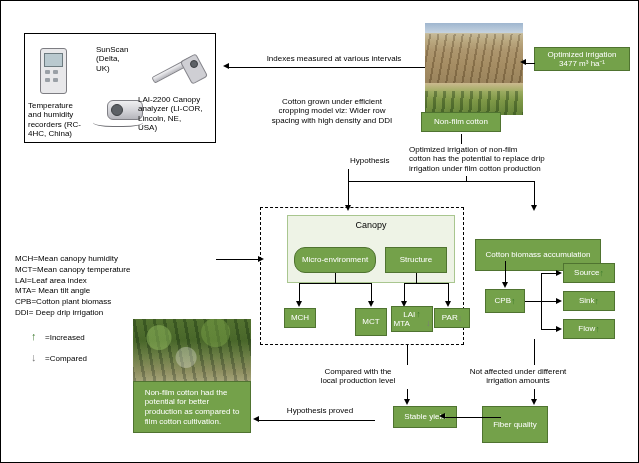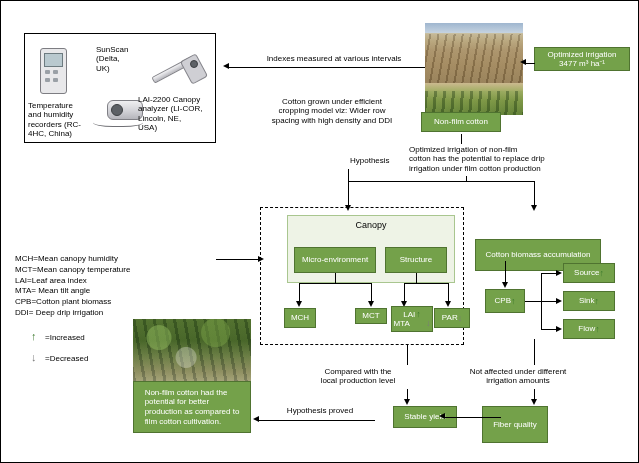--- a/index.html
+++ b/index.html
@@ -263,39 +263,39 @@
   <div class="arrow arrow-down" style="left:343.5px; top:204px;"></div>
   <div class="line v-line" style="left:533px; top:180px; height:26px;"></div>
   <div class="line h-line" style="left:465px; top:180px; width:69px;"></div>
   <div class="arrow arrow-down" style="left:529.5px; top:204px;"></div>
 
   <div class="dash-box" style="left:259px; top:206px; width:204px; height:138px;"></div>
 
   <div class="inner-green-frame" style="left:286px; top:214px; width:168px; height:68px;"></div>
   <div class="txt" style="left:286px; top:219px; width:168px; text-align:center; font-size:9px;">Canopy</div>
 
-  <div class="green-box" style="left:293px; top:246px; width:82px; height:26px;">Micro-environment</div>
+  <div class="green-box" style="left:293px; top:246px; width:82px; height:26px;border-radius:11px;">Micro-environment</div>
   <div class="green-box" style="left:384px; top:246px; width:62px; height:26px;">Structure</div>
 
   <div class="line v-line" style="left:334px; top:272px; height:10px;"></div>
   <div class="line h-line" style="left:298px; top:282px; width:72px;"></div>
   <div class="line v-line" style="left:298px; top:282px; height:20px;"></div>
   <div class="arrow arrow-down" style="left:294.5px; top:300px;"></div>
   <div class="line v-line" style="left:370px; top:282px; height:20px;"></div>
   <div class="arrow arrow-down" style="left:366.5px; top:300px;"></div>
 
   <div class="line v-line" style="left:415px; top:272px; height:10px;"></div>
   <div class="line h-line" style="left:403px; top:282px; width:44px;"></div>
   <div class="line v-line" style="left:403px; top:282px; height:20px;"></div>
   <div class="arrow arrow-down" style="left:399.5px; top:300px;"></div>
   <div class="line v-line" style="left:447px; top:282px; height:20px;"></div>
   <div class="arrow arrow-down" style="left:443.5px; top:300px;"></div>
 
   <div class="green-box" style="left:283px; top:307px; width:32px; height:20px;">MCH</div>
-  <div class="green-box" style="left:354px; top:307px; width:32px; height:16px;">MCT</div>
+  <div class="green-box" style="left:354px; top:307px; width:32px; height:28px;">MCT</div>
 
   <div class="green-box" style="left:390px; top:305px; width:42px; height:26px; flex-direction:column; justify-content:center;">
     <div style="display:flex; align-items:center; gap:1px;">
       <span>LAI</span>
       <span class="arrow-glyph up-arrow">↑</span>
     </div>
     <div style="display:flex; align-items:center; gap:16px;">
       <span>MTA</span>
       <span class="arrow-glyph down-arrow">↓</span>
     </div>
@@ -371,18 +371,18 @@
 MCT=Mean canopy temperature
 LAI=Leaf area index
 MTA= Mean tilt angle
 CPB=Cotton plant biomass
 DDI= Deep drip irrigation</div>
 
   <div class="legend-arrow up-arrow" style="left:30px; top:330px;">↑</div>
   <div class="txt" style="left:44px; top:332px; width:80px;">=Increased</div>
 
   <div class="legend-arrow down-arrow" style="left:30px; top:351px;">↓</div>
-  <div class="txt" style="left:44px; top:353px; width:80px;">=Decreased</div>
+  <div class="txt" style="left:44px; top:353px; width:80px;">=Compared</div>
 
   <div class="line h-line" style="left:215px; top:258px; width:44px;"></div>
   <div class="arrow arrow-right" style="left:257px; top:254.5px;"></div>
 
 </div>
 
 </body></html>

